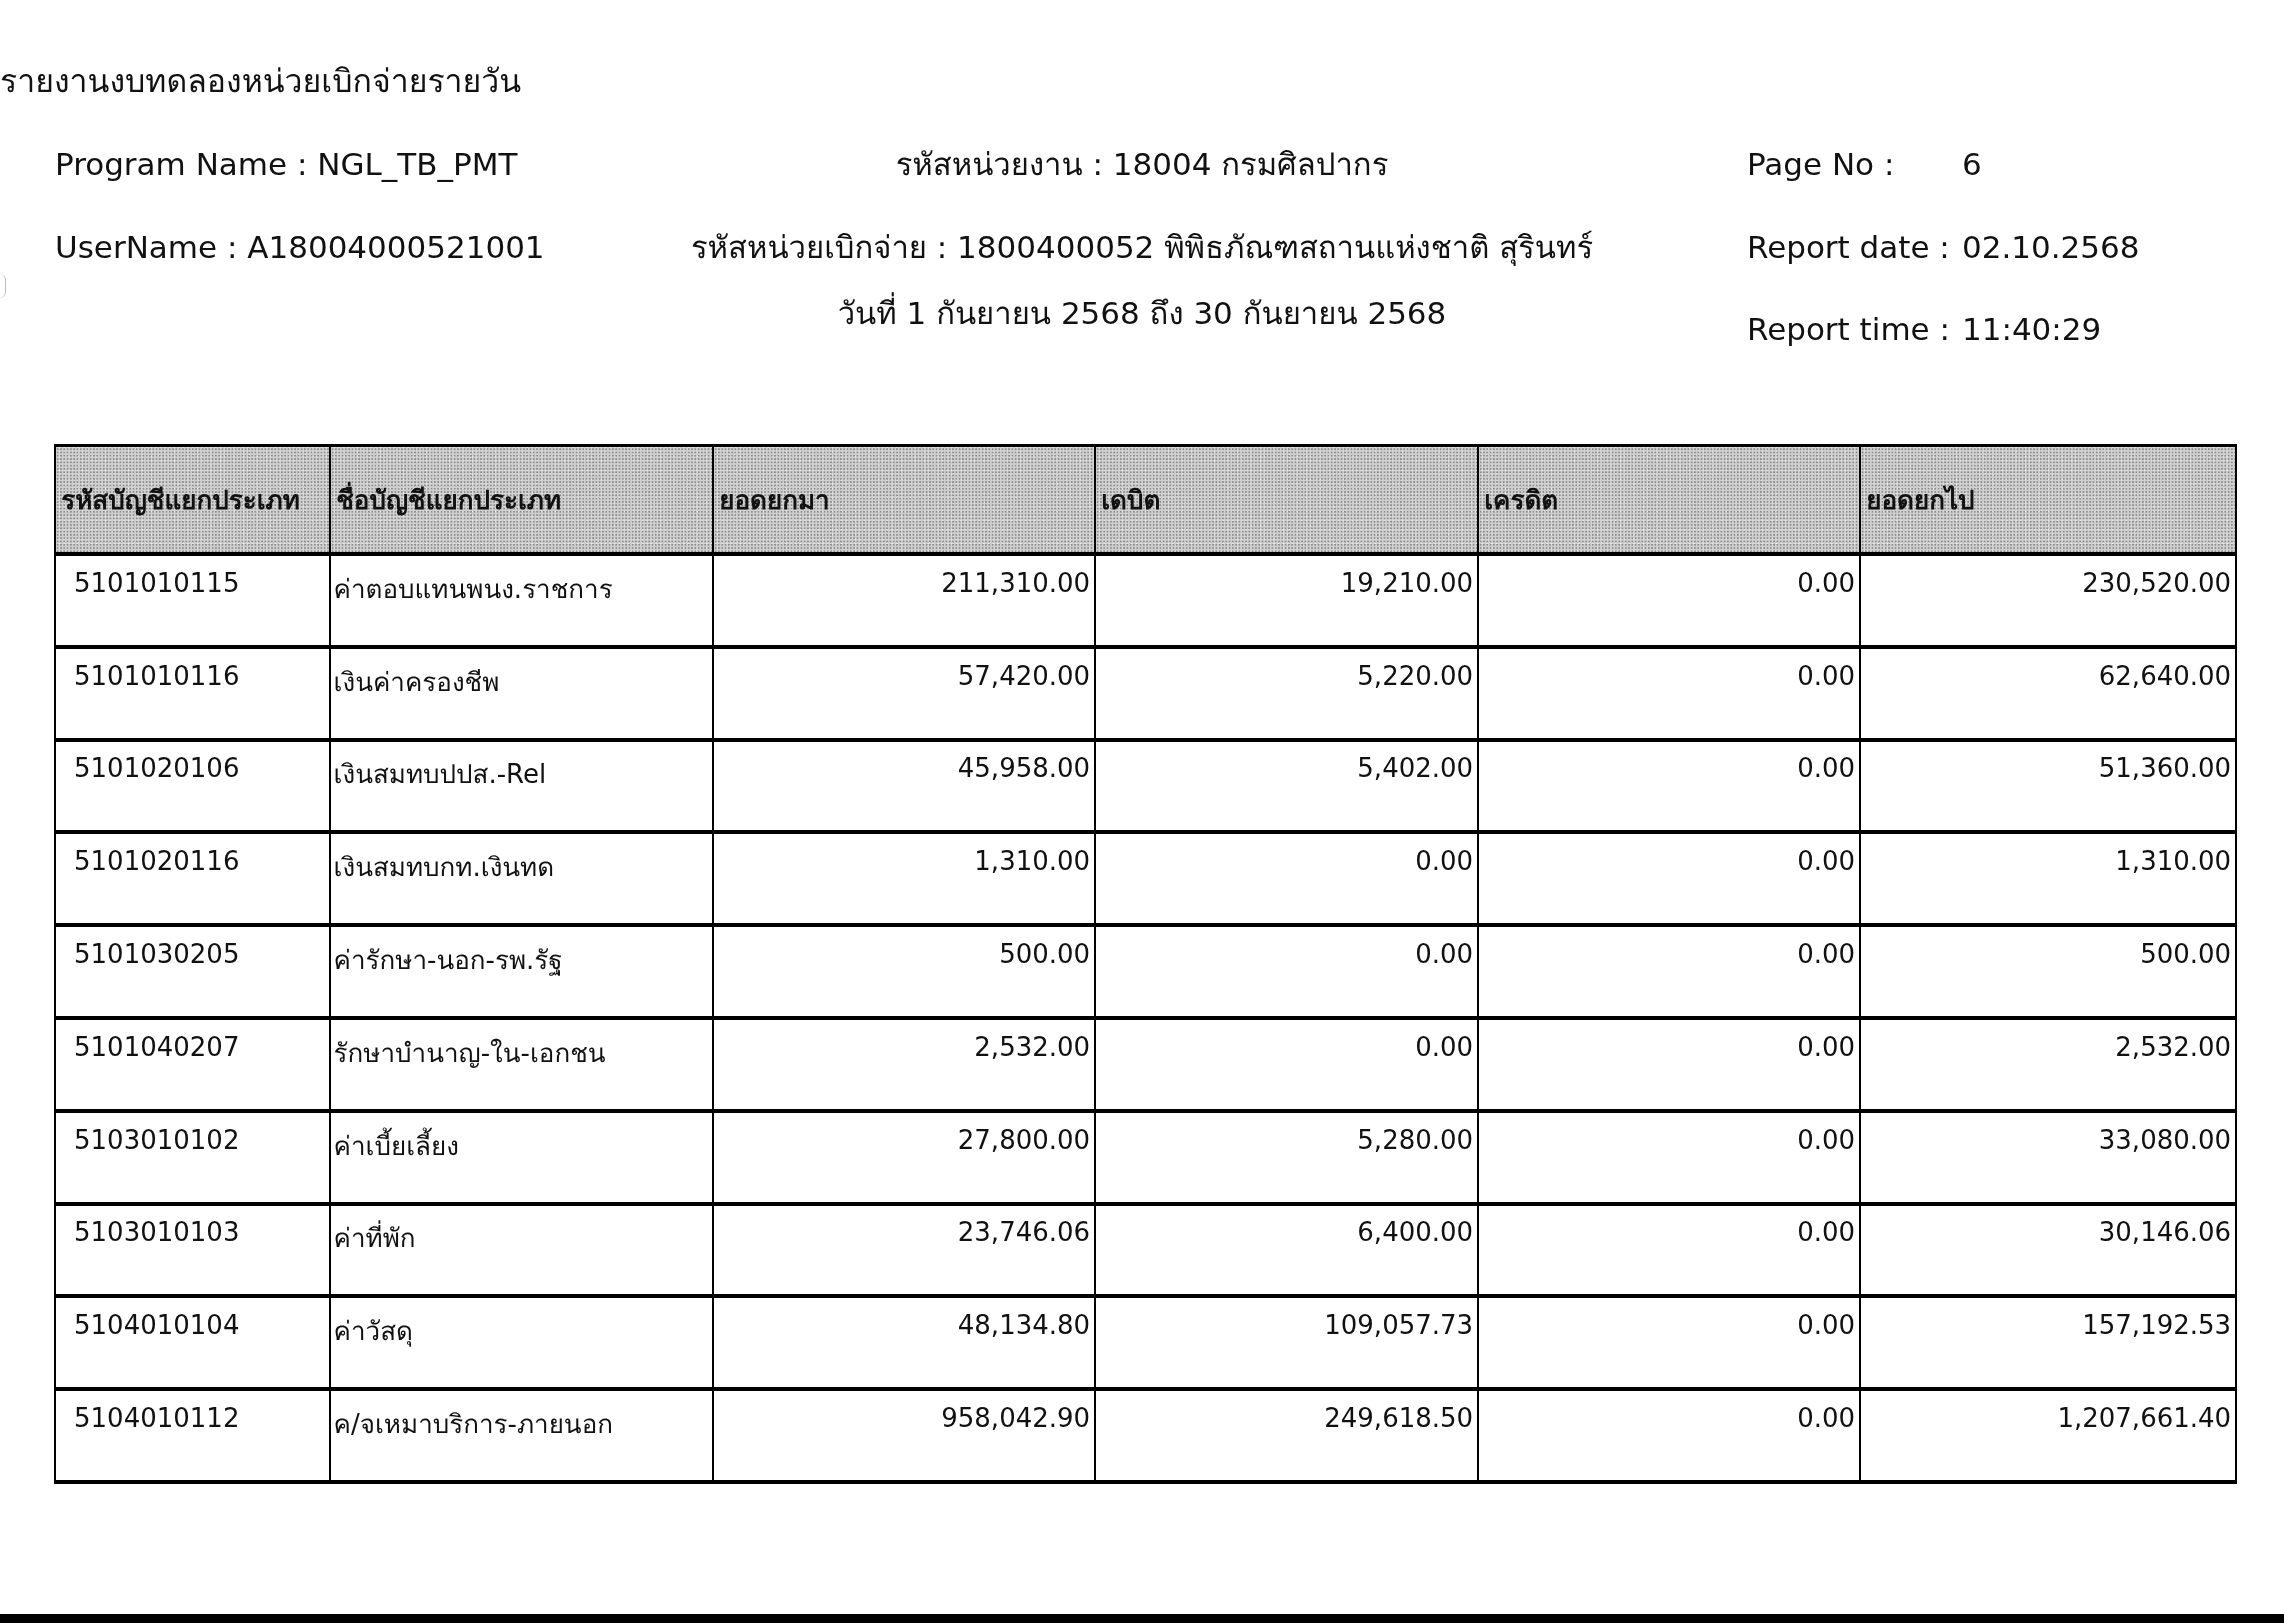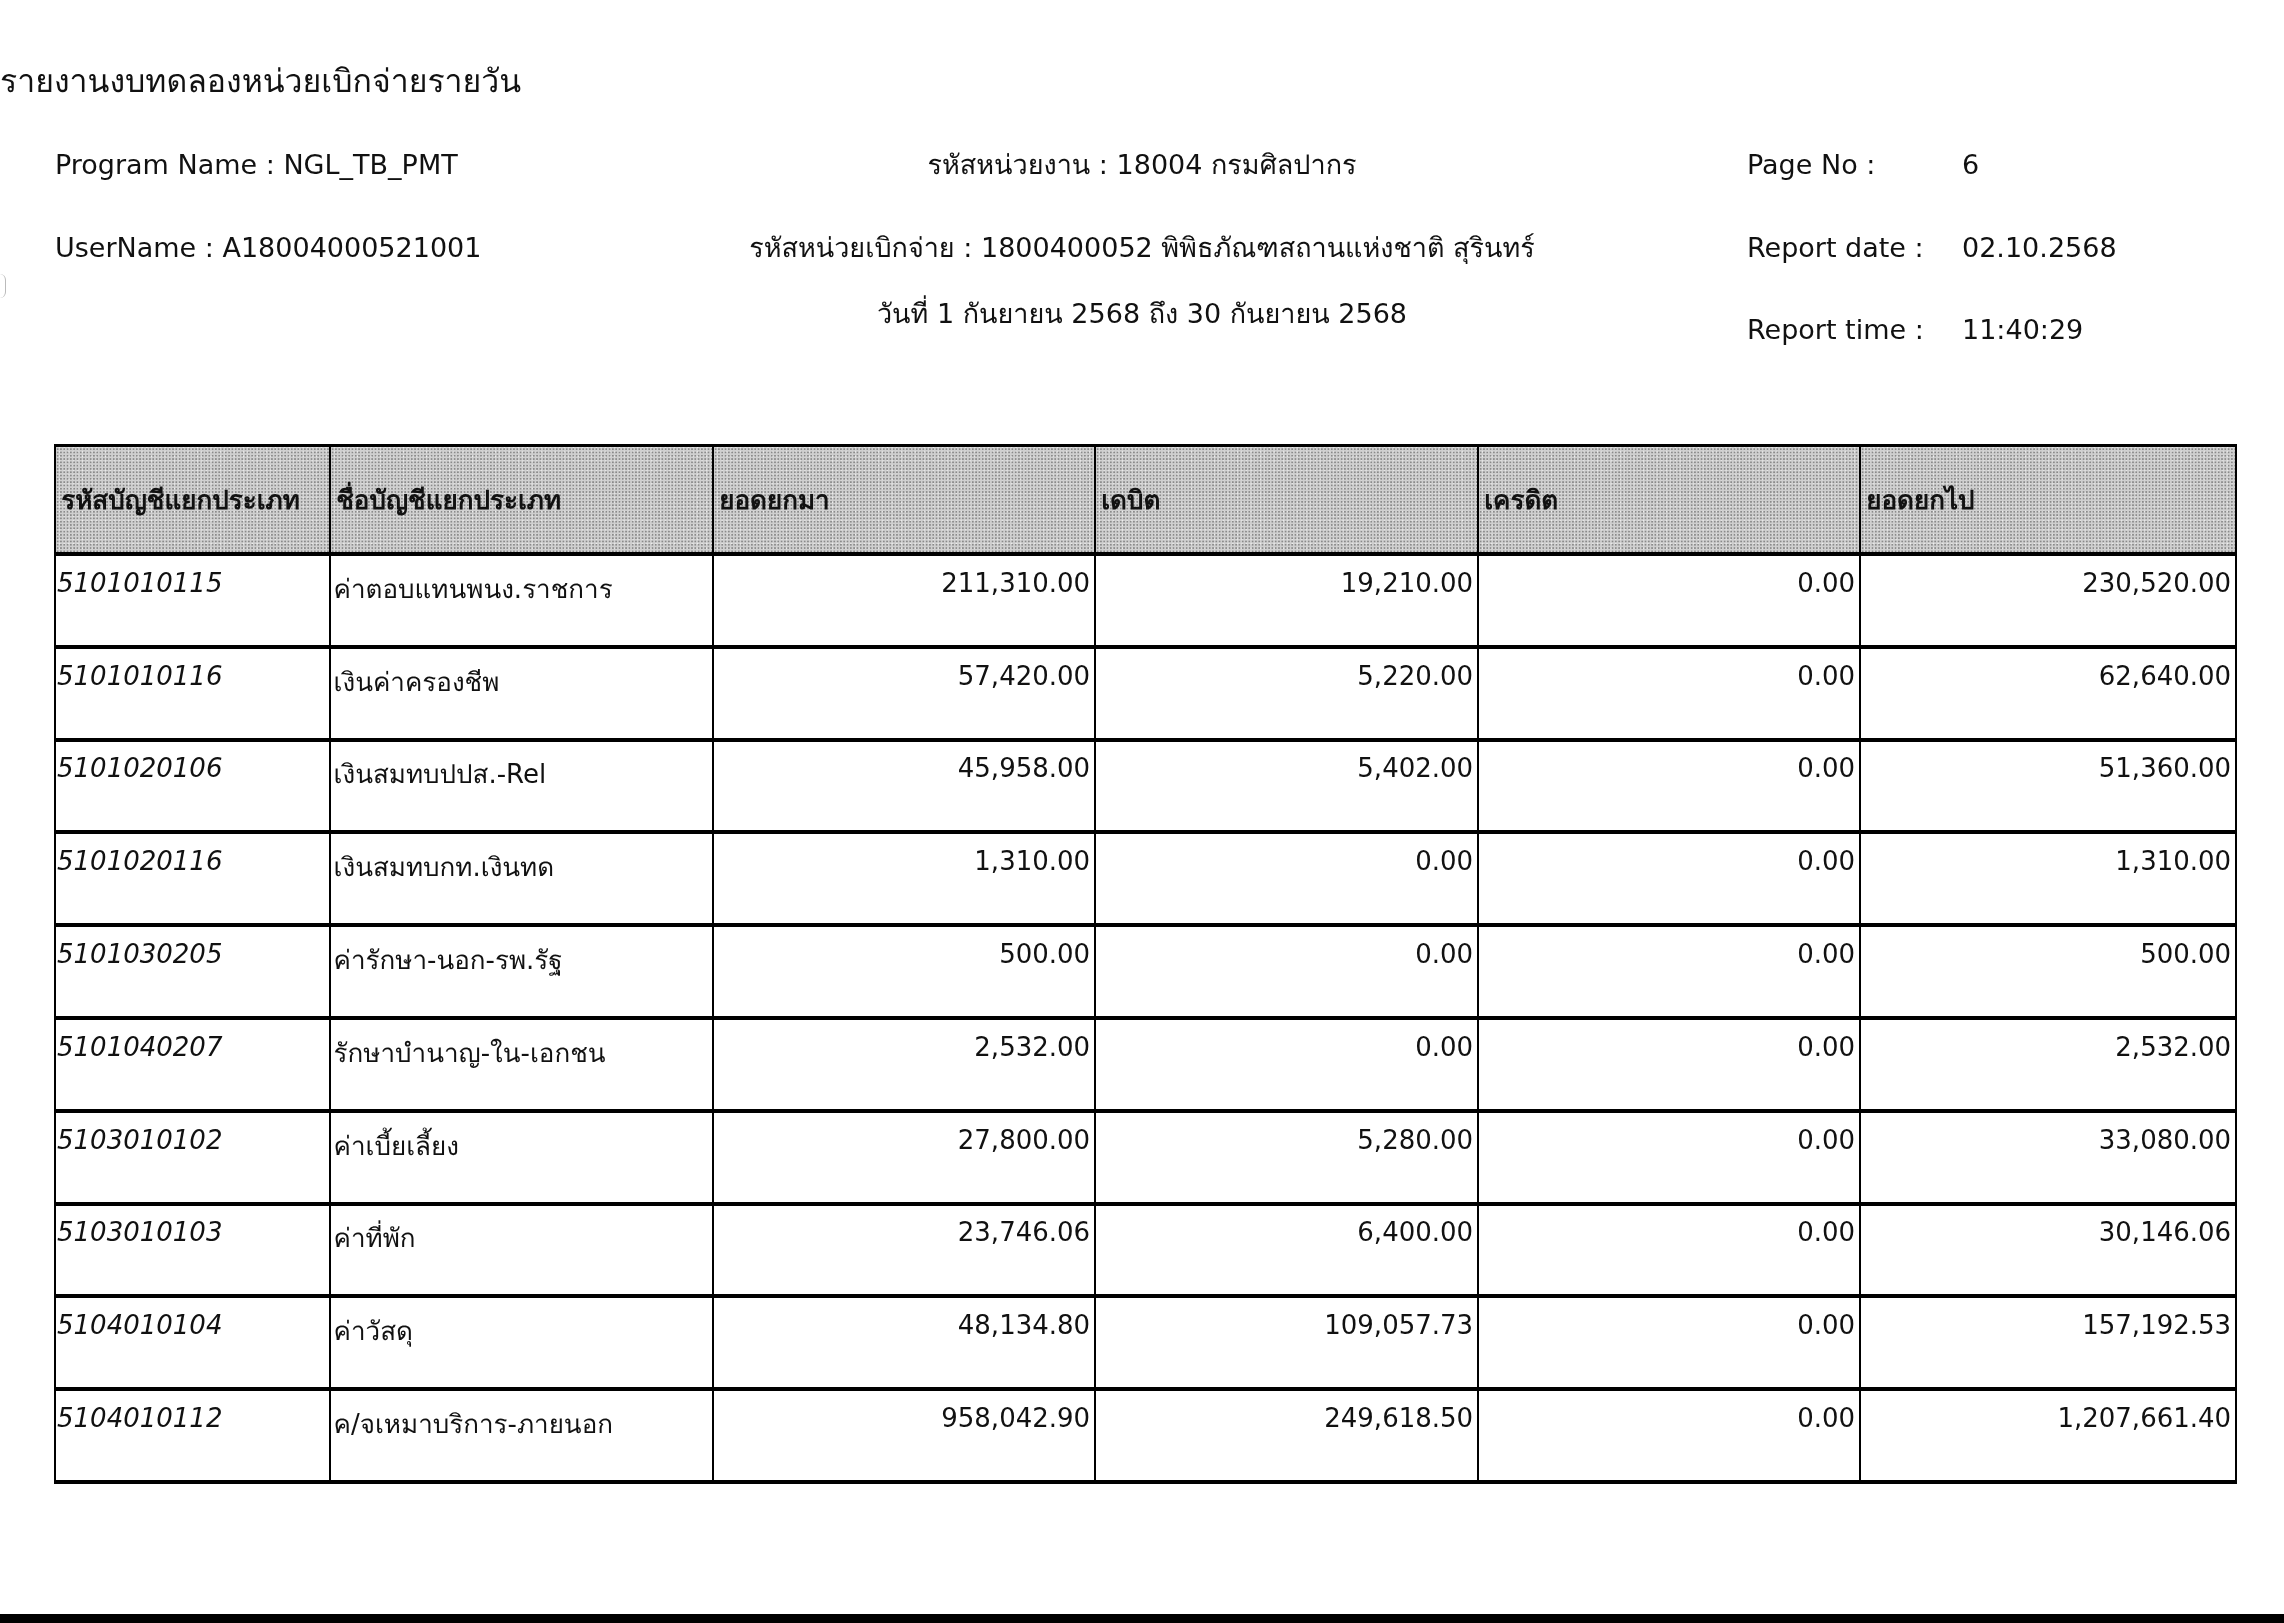--- a/index.html
+++ b/index.html
@@ -2,21 +2,21 @@
 <html style="font-size:10.5px"><head>
 <meta charset="utf-8">
 <style>
   html, body { margin: 0; padding: 0; background: #ffffff; }
   body {
     width: 2284px; height: 1623px; position: relative; overflow: hidden;
     font-family: "DejaVu Sans", "Liberation Sans", sans-serif;
     color: #111111;
   }
   .abs { position: absolute; white-space: nowrap; }
-  .hdr-text { font-size: 27px; line-height: 31px; }
+  .hdr-text { font-size: 31px; line-height: 31px; }
   .title { left: 0; width: 2284px; top: 66px; text-align: left; font-size: 32px; }
   .center-line { left: 0; width: 2284px; text-align: center; }
   .label-left { left: 55px; }
   .meta-label { left: 1747px; }
   .meta-value { left: 1962px; }
 
   .margin-mark {
     position: absolute; left: 0; top: 274px; width: 5.2px; height: 23.6px;
     border-right: 1.3px solid #bbbbbb; border-radius: 0 7.9px 7.9px 0;
   }
@@ -38,21 +38,21 @@
     background-size: 3.3px 3.3px, 4.6px 4.6px;
     background-position: 0 0, 1.3px 2px;
     border-bottom: 4.6px solid #000000;
     border-top: 3.9px solid #000000;
   }
   table.report tbody td {
     height: 77px; vertical-align: top; padding-top: 11.8px;
     border-bottom: 4.6px solid #000000;
   }
   table.report tbody td.num { text-align: right; padding-right: 3.9px; }
-  table.report tbody td.code { padding-left: 1px; font-style: italic; }
+  table.report tbody td.code { padding-left: 18px; }
   table.report tbody td.name { padding-left: 2.6px; }
 
   .bottom-rule {
     position: absolute; left: 0; top: 1614px; width: 2284px; height: 9.2px; background: #000000;
   }
 </style>
 </head>
 <body>
 
 <div class="margin-mark"></div>

